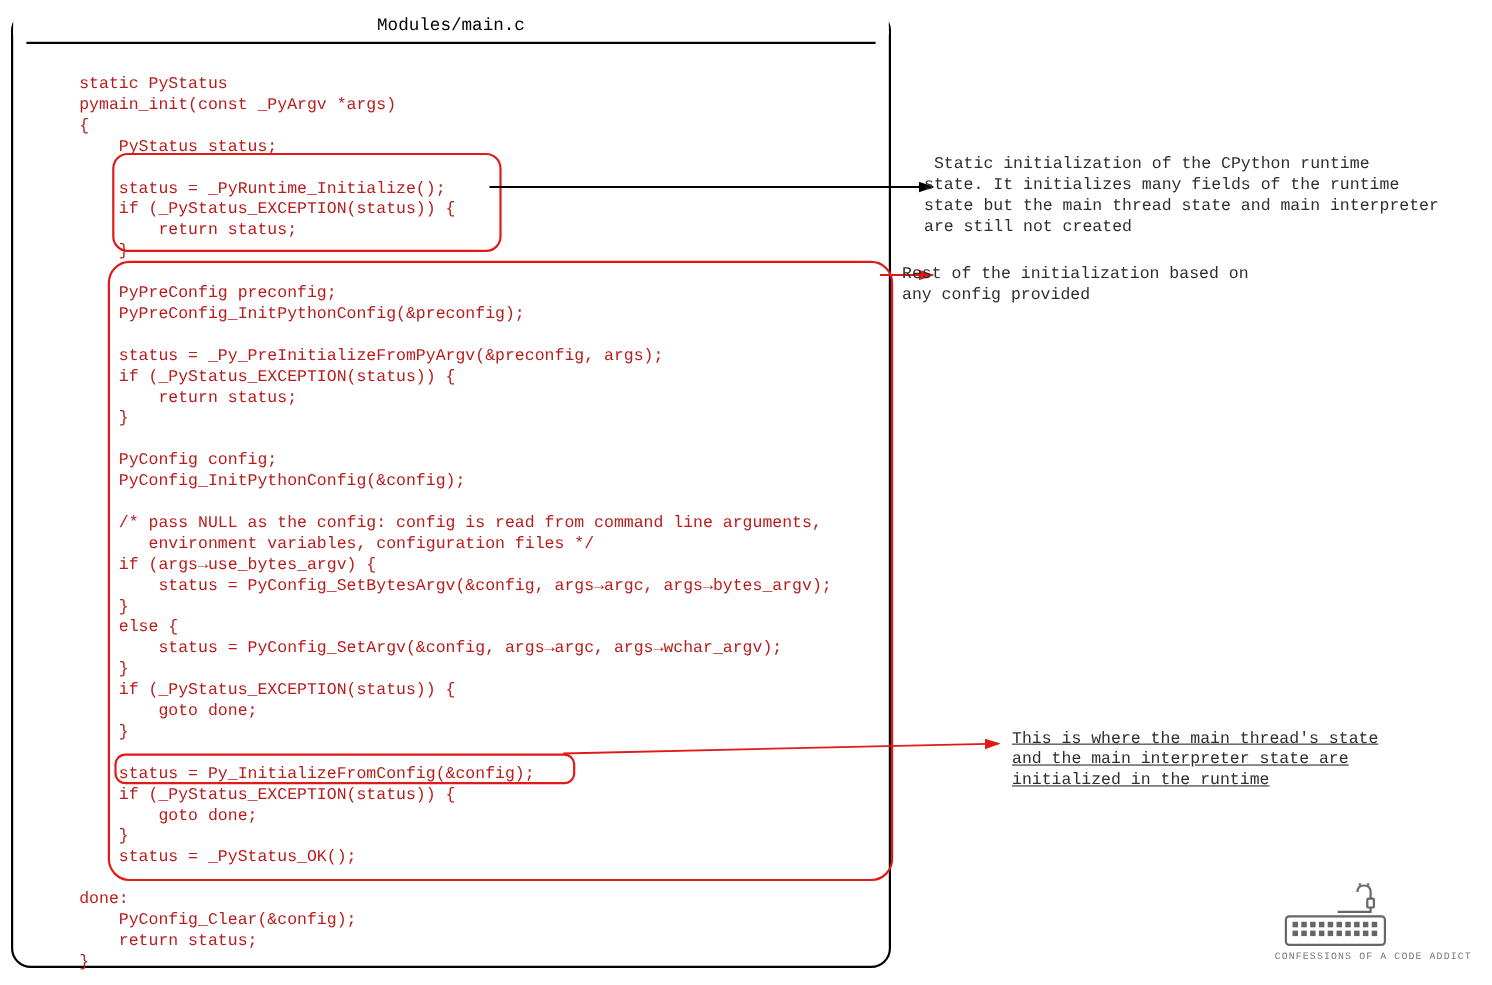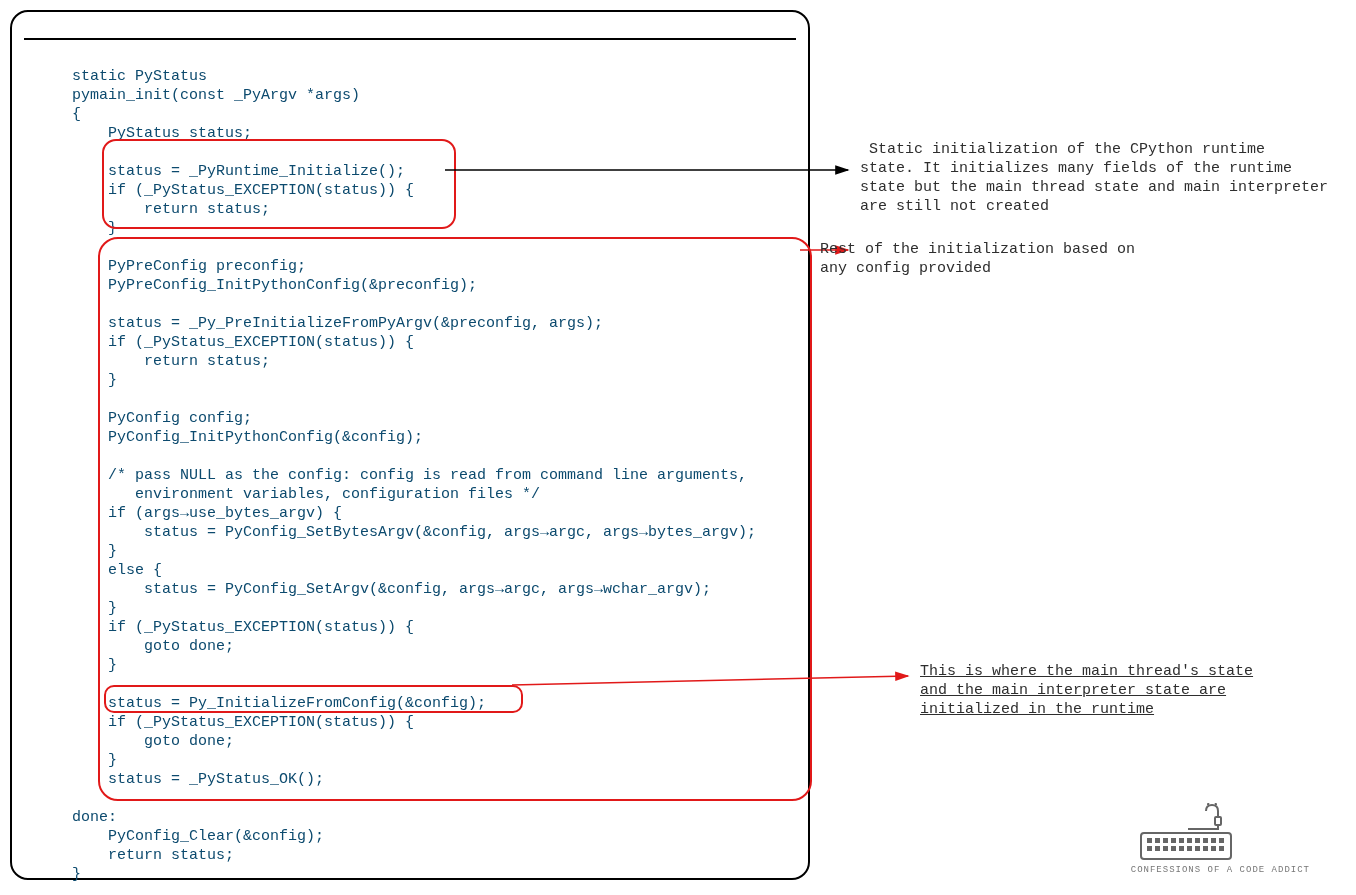--- a/index.html
+++ b/index.html
@@ -42,21 +42,21 @@
     border-top: 2px solid #000;
   }
   .code-body {
     position: absolute;
     top: 36px;
     left: 60px;
     right: 10px;
     font-family: 'Courier New', monospace;
     font-size: 15px;
     line-height: 19px;
-    color: #0c4a6e;
+    color: #b91c1c;
     white-space: pre;
   }
   .red-box-1 {
     position: absolute;
     left: 90px;
     top: 127px;
     width: 350px;
     height: 86px;
     border: 2.5px solid #e11919;
     border-radius: 14px;
@@ -80,39 +80,40 @@
     border-radius: 10px;
   }
   .annotation {
     position: absolute;
     font-family: 'Courier New', monospace;
     font-size: 15px;
     line-height: 19px;
     color: #2e2e2e;
     white-space: pre;
   }
-  .anno-1 { left: 860px; top: 140px; width: 480px;}
+  .anno-1 { left: 840px; top: 140px; width: 480px;}
   .anno-2 { left: 820px; top: 240px; }
   .anno-3 { left: 920px; top: 662px; text-decoration: underline; }
   .logo {
     position: absolute;
-    right: 46px;
+    right: 18px;
     bottom: 20px;
     font-family: 'Courier New', monospace;
     font-size: 9px;
     color: #777;
     letter-spacing: 1px;
   }
   .logo svg { display: block; margin-bottom: 2px; }
   svg.arrow { position: absolute; overflow: visible; }
 </style>
 </head>
 <body>
 
 <div class="code-panel">
+  <div class="panel-title">Modules/main.c</div>
   <div class="title-rule"></div>
 
   <div class="code-body">
 <span>static PyStatus</span>
 <span>pymain_init(const _PyArgv *args)</span>
 <span>{</span>
 <span>    PyStatus status;</span>
 <span></span>
 <span>    status = _PyRuntime_Initialize();</span>
 <span>    if (_PyStatus_EXCEPTION(status)) {</span>

